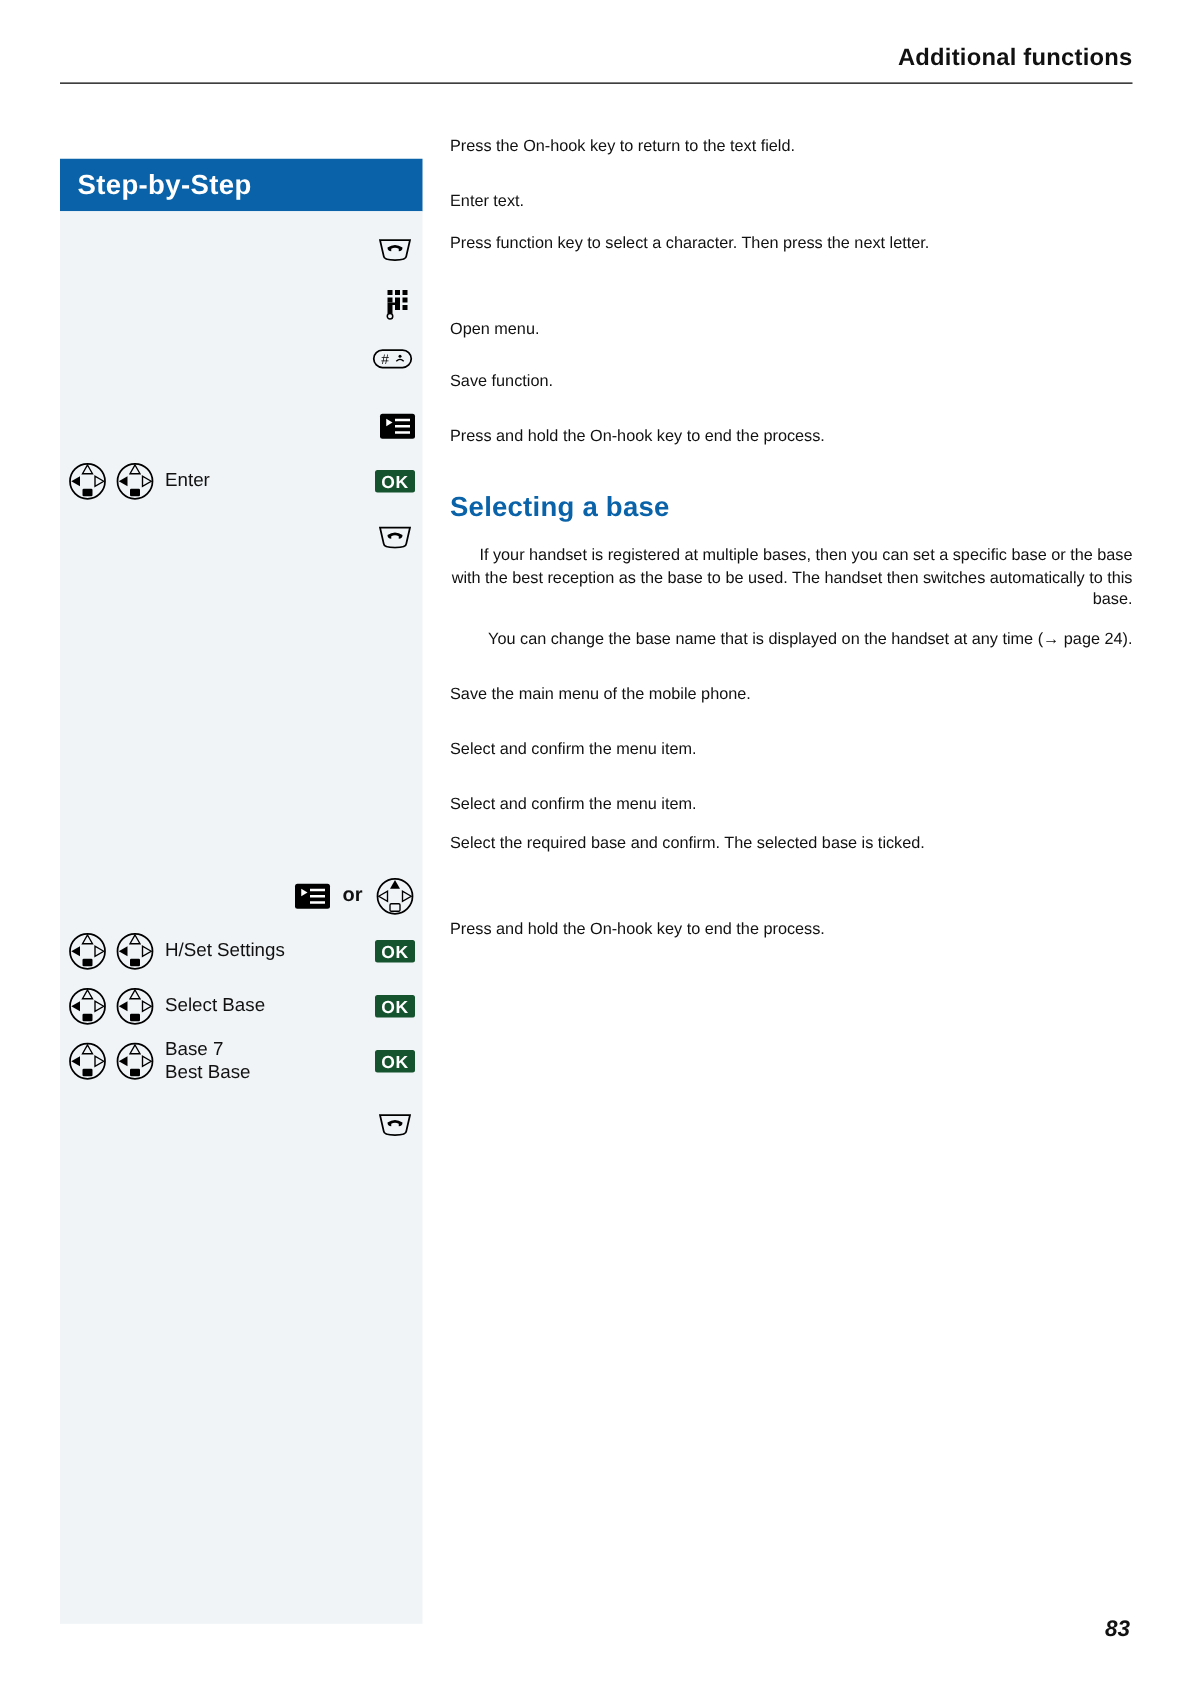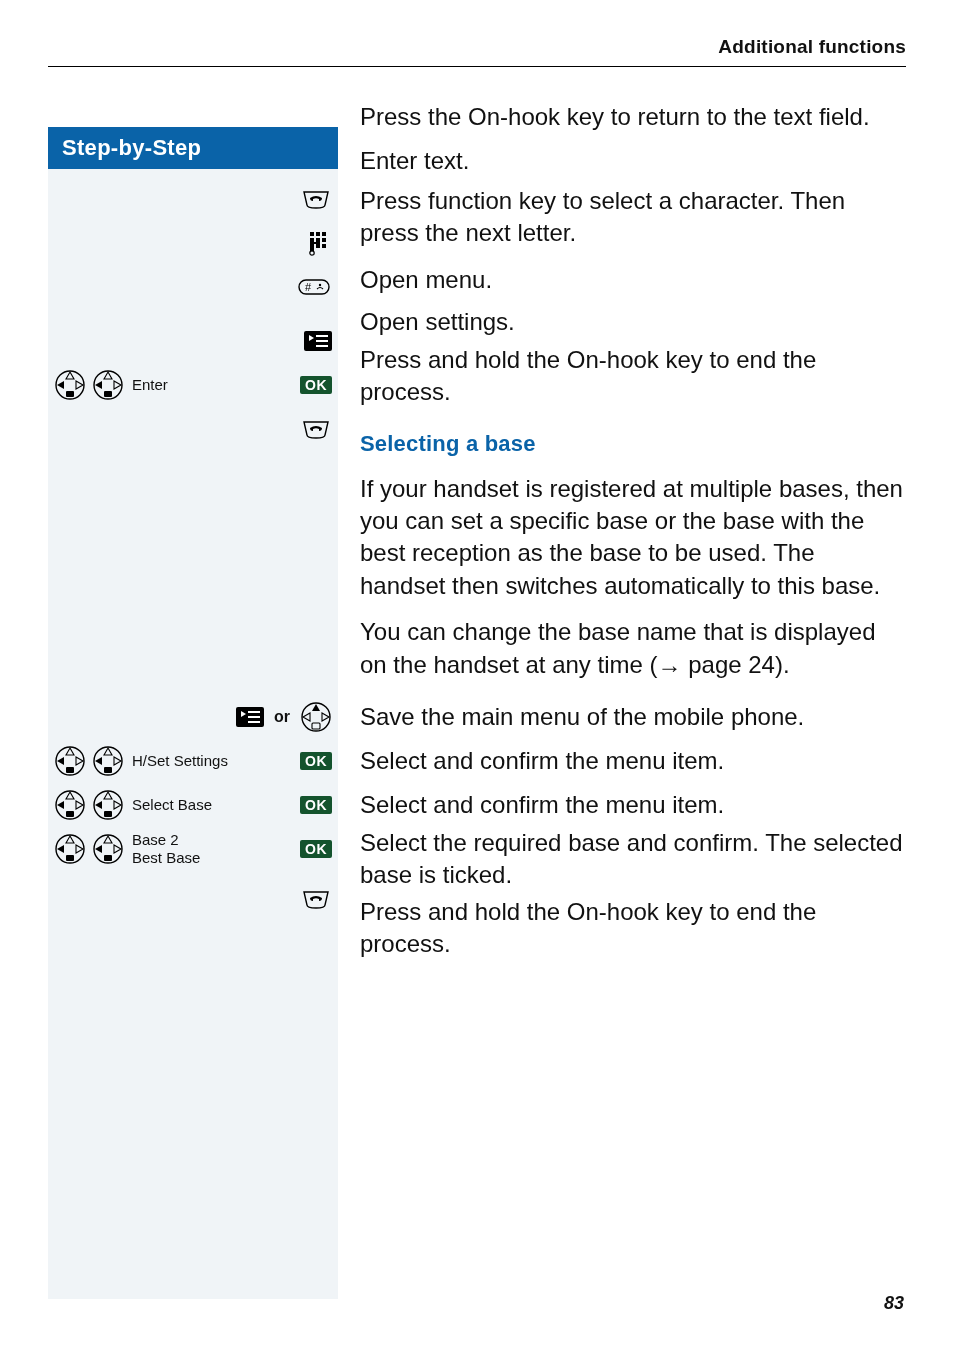--- a/index.html
+++ b/index.html
@@ -17,21 +17,21 @@
   .lrow .tail { flex: 0 0 auto; margin-left: auto; display: flex; align-items: center; gap: 6px; }
   .lrow.right { justify-content: flex-start; }
   .or-word { font-weight: 700; font-size: 16px; margin: 0 4px; }
   .ok-badge { background: #14532d; color: #fff; font-weight: 700; font-size: 14px; padding: 1px 5px; border-radius: 2px; letter-spacing: .5px; }
   .menu-badge { width: 28px; height: 20px; background: #000; border-radius: 2px; position: relative; }
   .menu-badge::before { content: ""; position: absolute; left: 5px; top: 4px; width: 0; height: 0; border-top: 3px solid transparent; border-bottom: 3px solid transparent; border-left: 5px solid #fff; }
   .menu-badge::after { content: ""; position: absolute; right: 4px; top: 4px; width: 12px; height: 2px; background: #fff; box-shadow: 0 5px 0 #fff, 0 10px 0 #fff; }
 
   svg { display: block; }
 
-  .right-col p { font-size: 24px; line-height: 1.35; margin-bottom: 14px; }
+  .right-col p { font-size: 13px; line-height: 1.35; margin-bottom: 14px; text-align: right; }
   .right-col .step { min-height: 44px; display: flex; align-items: center; }
   .right-col .step p { margin-bottom: 0; }
   .h2 { color: #0a63a8; font-family: "Arial Narrow", Arial, sans-serif; font-weight: 700; font-size: 22px; margin-top: 22px; margin-bottom: 16px; letter-spacing: .2px; }
   .arrow-ref { font-family: Arial, sans-serif; }
 
   .page-number { position: absolute; bottom: 38px; right: 50px; font-weight: 700; font-size: 18px; font-style: italic; }
   .sp-md { height: 10px; }
 </style>
 </head>
 <body>
@@ -212,21 +212,21 @@
                   <use href="#nav-cross"></use>
                 </svg>
               </span>
             <span>
                 <svg width="32" height="32">
                   <use href="#nav-cross"></use>
                 </svg>
               </span>
           </div>
           <div class="label">
-            <span>Base 2</span><br>
+            <span>Base 7</span><br>
             <span>Best Base</span>
           </div>
           <div class="tail">
               <span class="ok-badge">OK</span>
             </div>
         </div>
 
         <div class="lrow right" style="margin-top:6px">
           <div class="tail">
             <span>
@@ -248,21 +248,21 @@
           <p>Enter text.</p>
         </div>
       <div class="step" style="min-height:50px; align-items:flex-start; padding-top:2px">
           <p>Press function key to select a character. Then press the next letter.</p>
         </div>
       <div class="sp-md"></div>
       <div class="step" style="min-height:40px">
           <p>Open menu.</p>
         </div>
       <div class="step" style="min-height:44px">
-          <p>Open settings.</p>
+          <p>Save function.</p>
         </div>
       <div class="step" style="min-height:44px">
           <p>Press and hold the On-hook key to end the process.</p>
         </div>
 
       <h2 class="h2">Selecting a base</h2>
       <p>If your handset is registered at multiple bases, then you can set a specific base or the base with the best reception as the base to be used. The handset then switches automatically to this base.</p>
       <p>
         <span>You can change the base name that is displayed on the handset at any time (</span><span class="arrow-ref">→</span><span> page 24).</span>
       </p>

